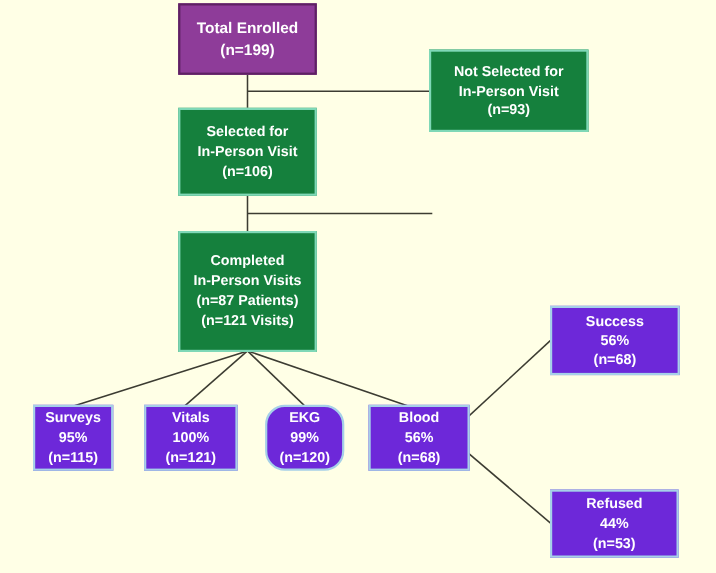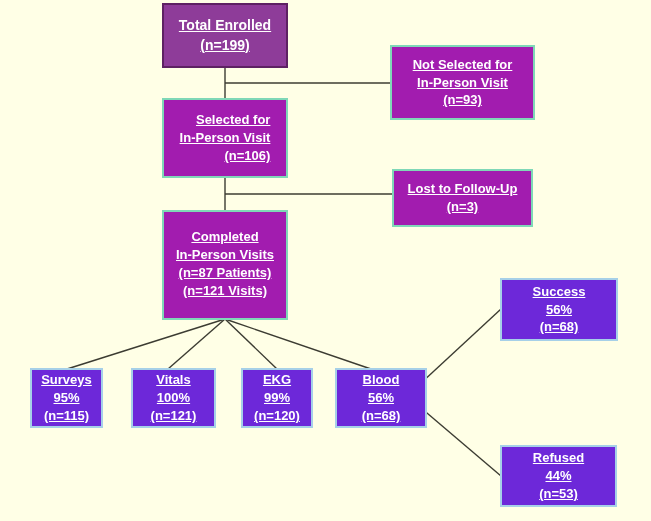--- a/index.html
+++ b/index.html
@@ -30,45 +30,44 @@
     align-items: center;
     justify-content: center;
     text-align: center;
     color: #FFFFFF;
     font-weight: bold;
     font-size: 13px;
     line-height: 1.38;
   }
   .node-label {
     white-space: pre-line;
-    text-decoration: underline;
   }
   .purple {
     background: #8E3C99;
     border: 2px solid #5E2163;
     font-size: 14px;
   }
   .green {
-    background: #a21caf;
+    background: #15803d;
     border: 2px solid #7FD8B7;
   }
   .blue {
     background: #6d28d9;
     border: 2px solid #A6D0E8;
   }
   
   #node-total-enrolled { left: 162px; top: 3px;   width: 126px; height: 65px; }
   #node-not-selected   { left: 390px; top: 45px;  width: 145px; height: 75px; }
-  #node-selected       { left: 162px; top: 98px;  width: 126px; height: 80px; text-align: right; }
+  #node-selected       { left: 162px; top: 98px;  width: 126px; height: 80px; }
   #node-lost           { left: 392px; top: 169px; width: 141px; height: 58px; }
   #node-completed      { left: 162px; top: 210px; width: 126px; height: 110px;
                          align-items: flex-start; padding-top: 16px; }
   #node-surveys        { left: 30px;  top: 368px; width: 73px;  height: 60px; }
   #node-vitals         { left: 131px; top: 368px; width: 85px;  height: 60px; }
-  #node-ekg            { left: 241px; top: 368px; width: 72px;  height: 60px; }
+  #node-ekg            { left: 241px; top: 368px; width: 72px;  height: 60px; border-radius: 18px; }
   #node-blood          { left: 335px; top: 368px; width: 92px;  height: 60px; }
   #node-success        { left: 500px; top: 278px; width: 118px; height: 63px; }
   #node-refused        { left: 500px; top: 445px; width: 117px; height: 62px; }
 </style>
 </head>
 <body>
 
 <div id="canvas">
 
   <svg id="edges" viewBox="0 0 651 521" xmlns="http://www.w3.org/2000/svg">
@@ -94,24 +93,20 @@
 In-Person Visit
 (n=93)</span>
   </div>
 
   <div class="node green" id="node-selected">
     <span class="node-label">Selected for
 In-Person Visit
 (n=106)</span>
   </div>
 
-  <div class="node green" id="node-lost">
-    <span class="node-label">Lost to Follow-Up
-(n=3)</span>
-  </div>
 
   <div class="node green" id="node-completed">
     <span class="node-label">Completed
 In-Person Visits
 (n=87 Patients)
 (n=121 Visits)</span>
   </div>
 
   <div class="node blue" id="node-surveys">
     <span class="node-label">Surveys

